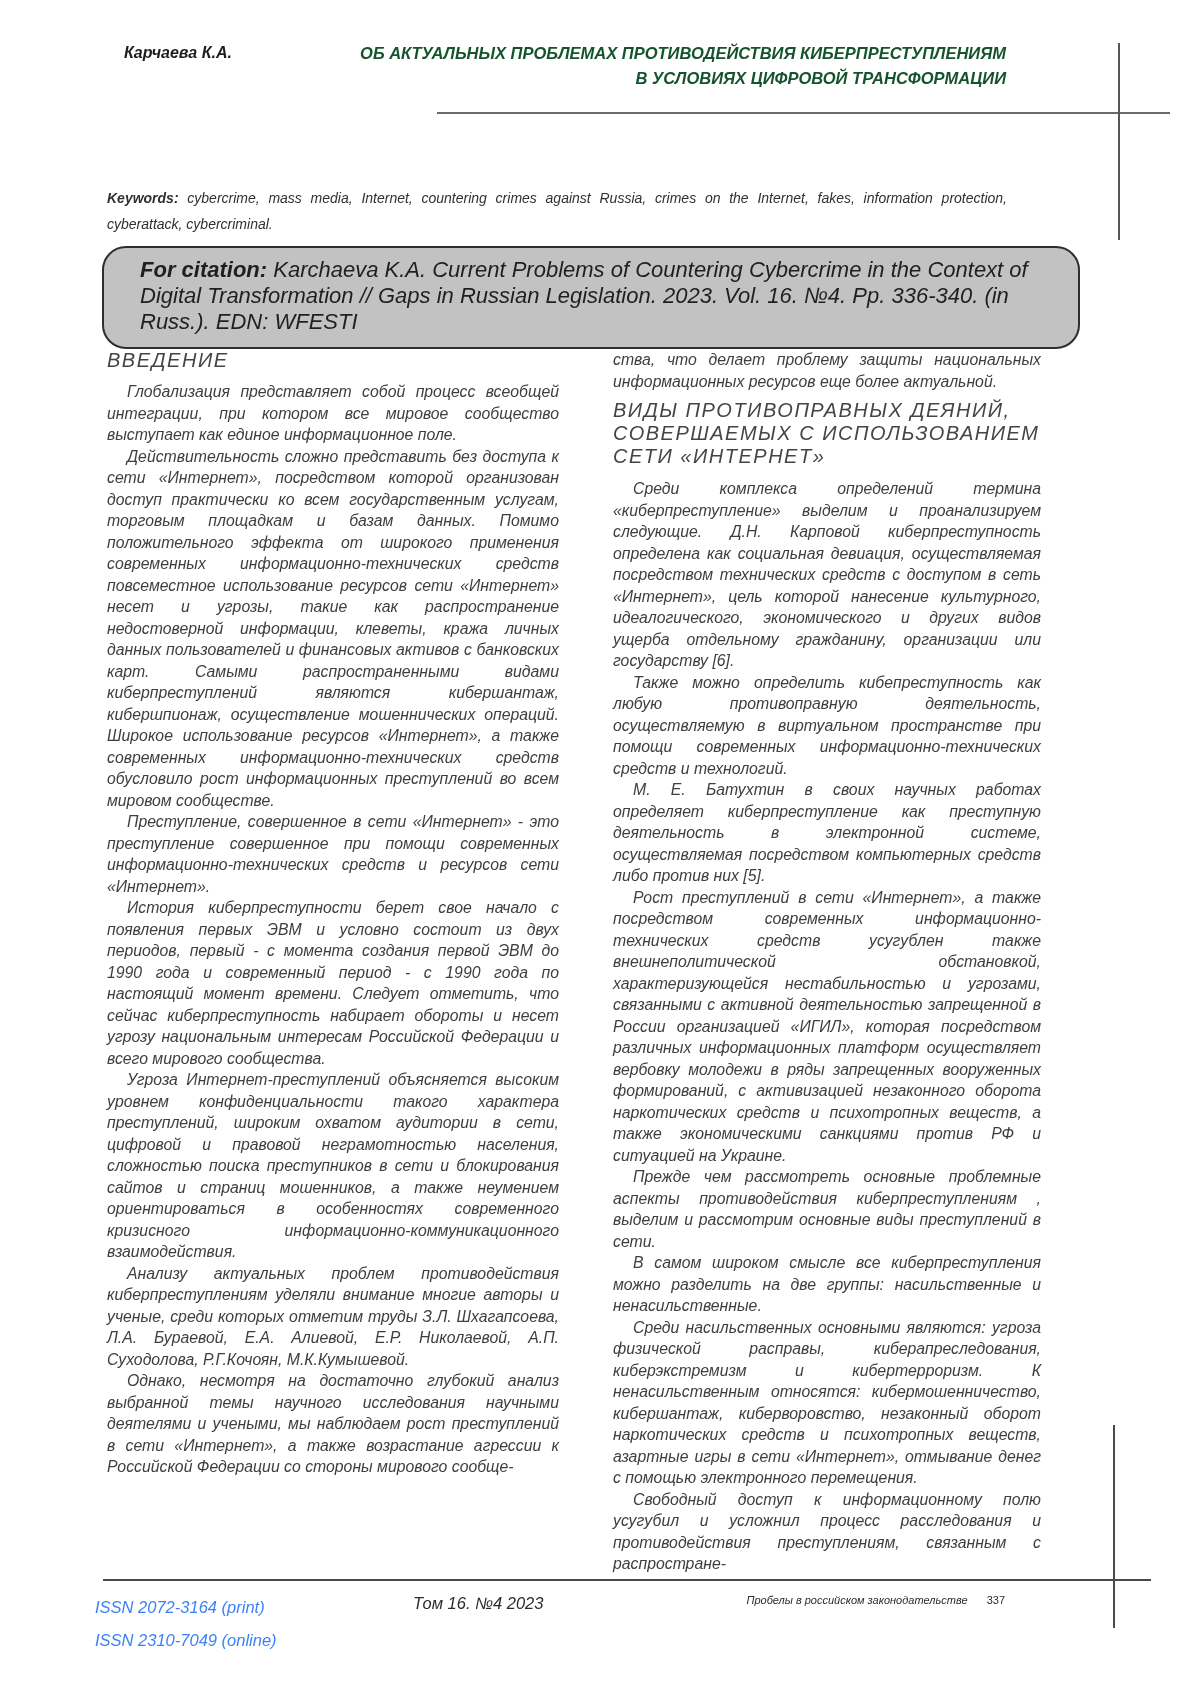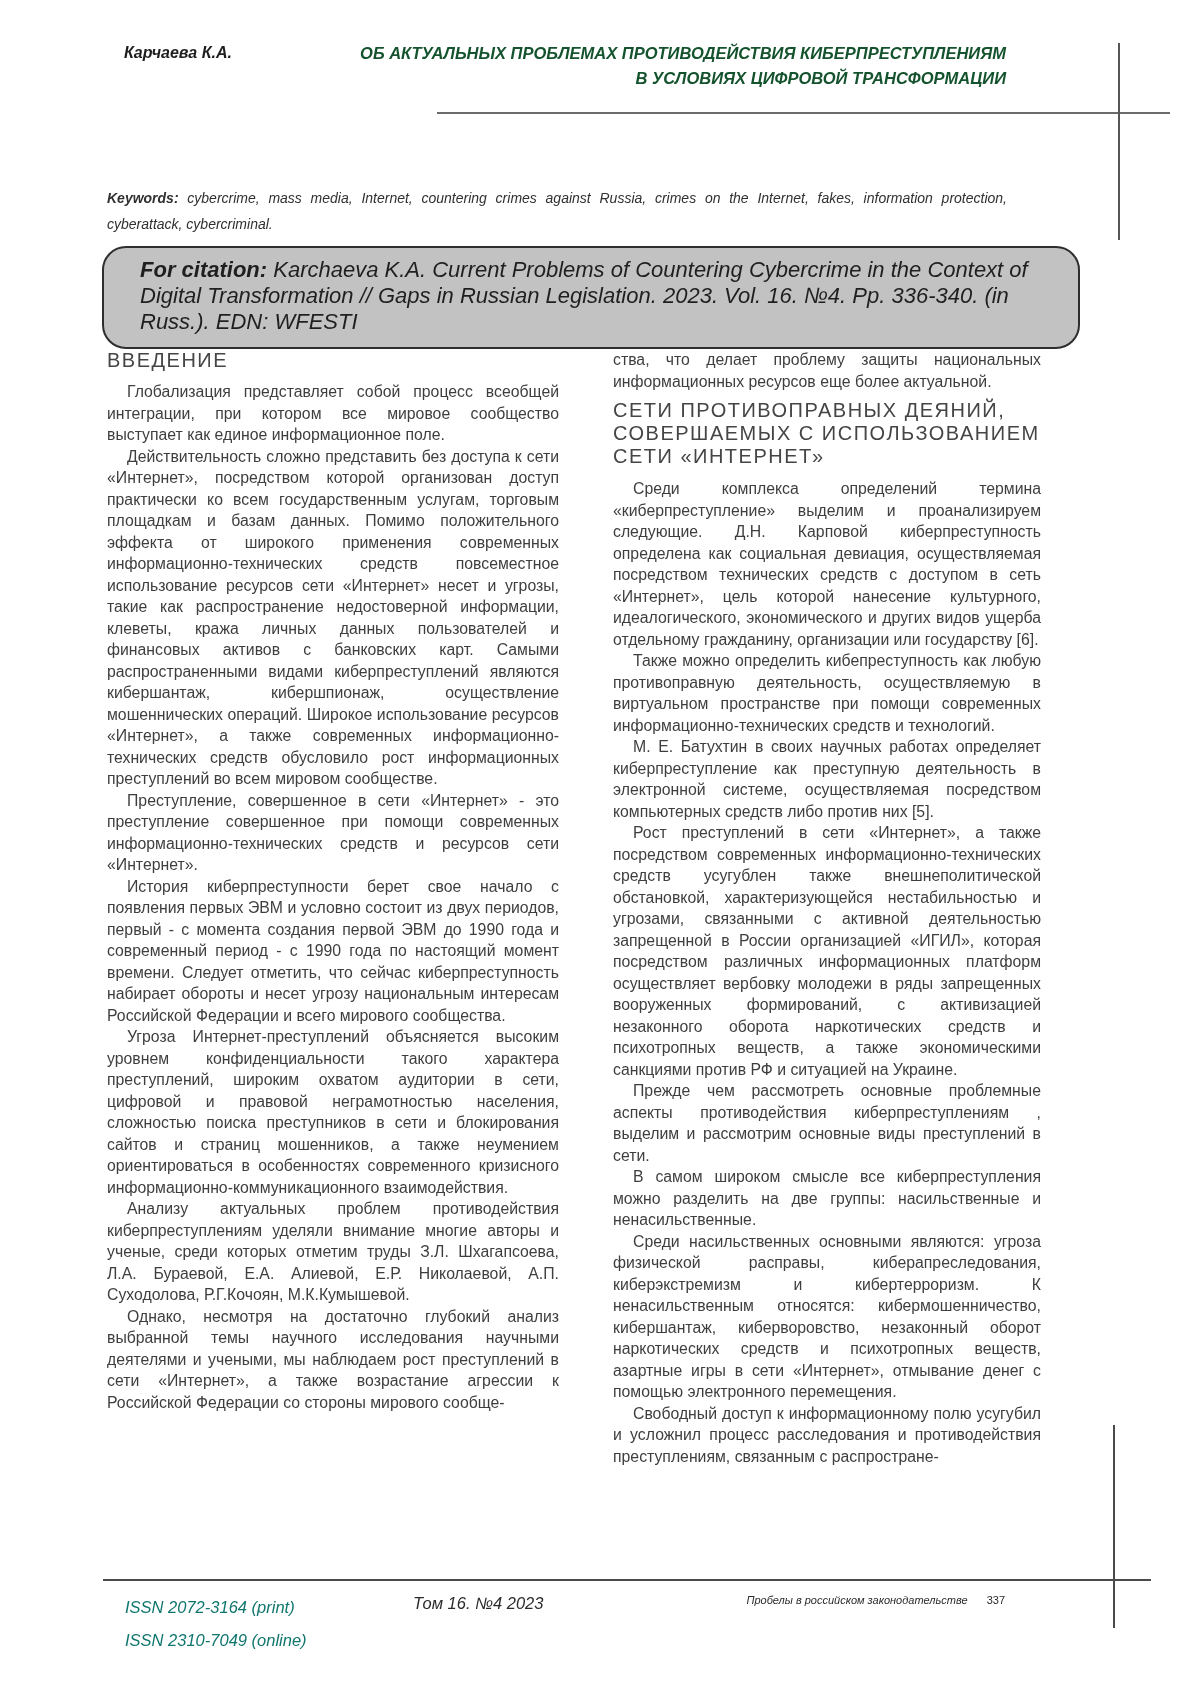--- a/index.html
+++ b/index.html
@@ -31,40 +31,40 @@
   
   .citation-box {
     position:absolute; left:102px; top:246px; width:978px; box-sizing:border-box;
     background:#c2c2c2; border:2px solid #2e2e2e; border-radius:24px;
     padding:9px 42px 12px 36px;
     font-style:italic; font-size:22px; line-height:26px; color:#1f1f1f; text-align:left;
   }
   
   .columns {
     position:absolute; left:107px; top:349px; width:934px;
-    display:flex; gap:54px; color:#3e3e3e;
+    display:flex; gap:54px; color:#3e3e3e;font-style:italic;
   }
   .col-left  { width:452px; }
   .col-right { width:428px; }
   .section-heading {
     font-size:20px; font-weight:normal; letter-spacing:1.5px; color:#454545;
     margin:0 0 9px 0; line-height:23px;
   }
   .section-heading.types { margin-top:7px; margin-bottom:10px; }
   p.body-par {
     margin:0; text-align:justify; text-indent:20px;
     font-size:15.8px; line-height:21.5px; color:#3e3e3e;
   }
   p.no-indent { text-indent:0; }
   
   .rule-h-bottom { position:absolute; left:103px; top:1579px; width:1048px; height:2px; background:#4a4a4a; }
   .rule-v-bottom { position:absolute; left:1113px; top:1425px; width:2px; height:203px; background:#4a4a4a; }
   .footer-issn {
-    position:absolute; left:125px; top:1591px;
-    font-style:italic; font-size:16.5px; line-height:33px; color:#0f766e;
+    position:absolute; left:95px; top:1591px;
+    font-style:italic; font-size:16.5px; line-height:33px; color:#3b82f6;
   }
   .footer-volume {
     position:absolute; left:413px; top:1594px;
     font-style:italic; font-size:16.5px; color:#2b2b2b;
   }
   .footer-right {
     position:absolute; left:593px; top:1594px; width:412px; text-align:right;
     font-size:11px; color:#2b2b2b;
   }
   .footer-journal { font-style:italic; }
@@ -100,21 +100,21 @@
       <p class="body-par">Действительность сложно представить без доступа к сети «Интернет», посредством которой организован доступ практически ко всем государственным услугам, торговым площадкам и базам данных. Помимо положительного эффекта от широкого применения современных информационно-технических средств повсеместное использование ресурсов сети «Интернет» несет и угрозы, такие как распространение недостоверной информации, клеветы, кража личных данных пользователей и финансовых активов с банковских карт. Самыми распространенными видами киберпреступлений являются кибершантаж, кибершпионаж, осуществление мошеннических операций. Широкое использование ресурсов «Интернет», а также современных информационно-технических средств обусловило рост информационных преступлений во всем мировом сообществе.</p>
       <p class="body-par">Преступление, совершенное в сети «Интернет» - это преступление совершенное при помощи современных информационно-технических средств и ресурсов сети «Интернет».</p>
       <p class="body-par">История киберпреступности берет свое начало с появления первых ЭВМ и условно состоит из двух периодов, первый - с момента создания первой ЭВМ до 1990 года и современный период - с 1990 года по настоящий момент времени. Следует отметить, что сейчас киберпреступность набирает обороты и несет угрозу национальным интересам Российской Федерации и всего мирового сообщества.</p>
       <p class="body-par">Угроза Интернет-преступлений объясняется высоким уровнем конфиденциальности такого характера преступлений, широким охватом аудитории в сети, цифровой и правовой неграмотностью населения, сложностью поиска преступников в сети и блокирования сайтов и страниц мошенников, а также неумением ориентироваться в особенностях современного кризисного информационно-коммуникационного взаимодействия.</p>
       <p class="body-par">Анализу актуальных проблем противодействия киберпреступлениям уделяли внимание многие авторы и ученые, среди которых отметим труды З.Л. Шхагапсоева, Л.А. Бураевой, Е.А. Алиевой, Е.Р. Николаевой, А.П. Суходолова, Р.Г.Кочоян, М.К.Кумышевой.</p>
       <p class="body-par">Однако, несмотря на достаточно глубокий анализ выбранной темы научного исследования научными деятелями и учеными, мы наблюдаем рост преступлений в сети «Интернет», а также возрастание агрессии к Российской Федерации со стороны мирового сообще-</p>
     </div>
     <div class="col-right">
       <p class="body-par no-indent">ства, что делает проблему защиты национальных информационных ресурсов еще более актуальной.</p>
       <h2 class="section-heading types">
-        <div>СЕТИ ПРОТИВОПРАВНЫХ ДЕЯНИЙ,</div>
+        <div>ВИДЫ ПРОТИВОПРАВНЫХ ДЕЯНИЙ,</div>
         <div>СОВЕРШАЕМЫХ С ИСПОЛЬЗОВАНИЕМ</div>
         <div>СЕТИ «ИНТЕРНЕТ»</div>
       </h2>
       <p class="body-par">Среди комплекса определений термина «киберпреступление» выделим и проанализируем следующие. Д.Н. Карповой киберпреступность определена как социальная девиация, осуществляемая посредством технических средств с доступом в сеть «Интернет», цель которой нанесение культурного, идеалогического, экономического и других видов ущерба отдельному гражданину, организации или государству [6].</p>
       <p class="body-par">Также можно определить кибепреступность как любую противоправную деятельность, осуществляемую в виртуальном пространстве при помощи современных информационно-технических средств и технологий.</p>
       <p class="body-par">М. Е. Батухтин в своих научных работах определяет киберпреступление как преступную деятельность в электронной системе, осуществляемая посредством компьютерных средств либо против них [5].</p>
       <p class="body-par">Рост преступлений в сети «Интернет», а также посредством современных информационно-технических средств усугублен также внешнеполитической обстановкой, характеризующейся нестабильностью и угрозами, связанными с активной деятельностью запрещенной в России организацией «ИГИЛ», которая посредством различных информационных платформ осуществляет вербовку молодежи в ряды запрещенных вооруженных формирований, с активизацией незаконного оборота наркотических средств и психотропных веществ, а также экономическими санкциями против РФ и ситуацией на Украине.</p>
       <p class="body-par">Прежде чем рассмотреть основные проблемные аспекты противодействия киберпреступлениям , выделим и рассмотрим основные виды преступлений в сети.</p>
       <p class="body-par">В самом широком смысле все киберпреступления можно разделить на две группы: насильственные и ненасильственные.</p>
       <p class="body-par">Среди насильственных основными являются: угроза физической расправы, киберапреследования, киберэкстремизм и кибертерроризм. К ненасильственным относятся: кибермошенничество, кибершантаж, киберворовство, незаконный оборот наркотических средств и психотропных веществ, азартные игры в сети «Интернет», отмывание денег с помощью электронного перемещения.</p>

